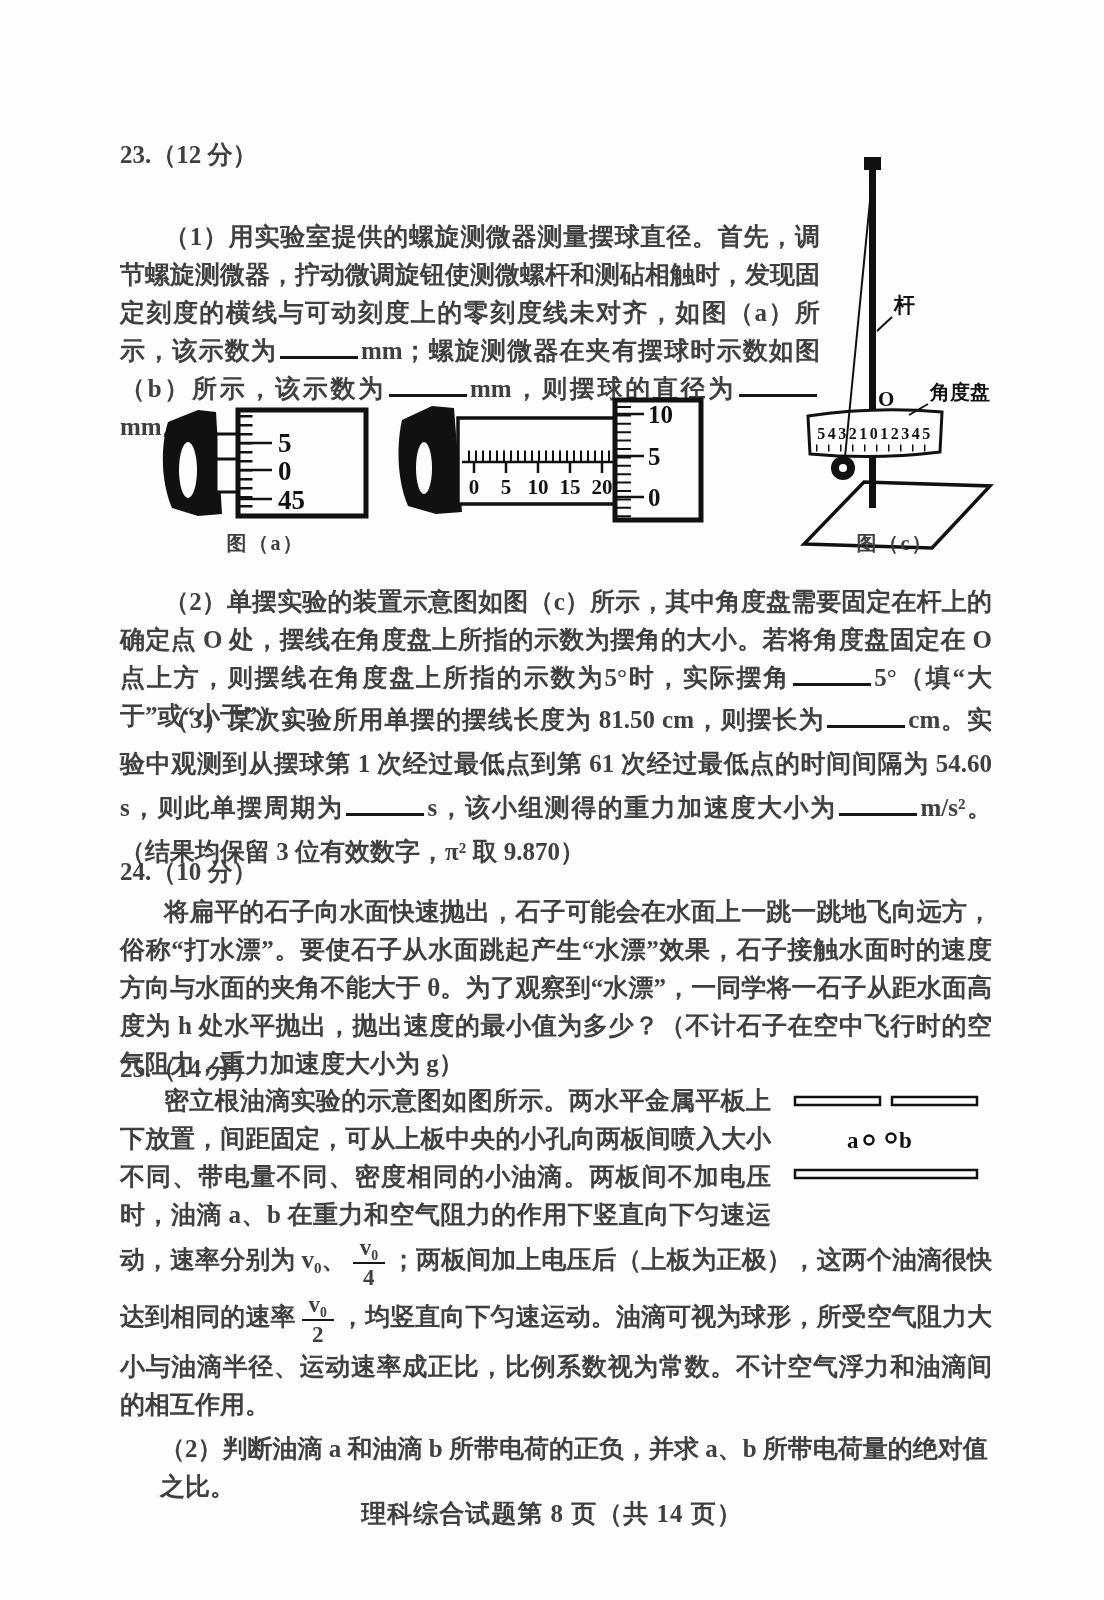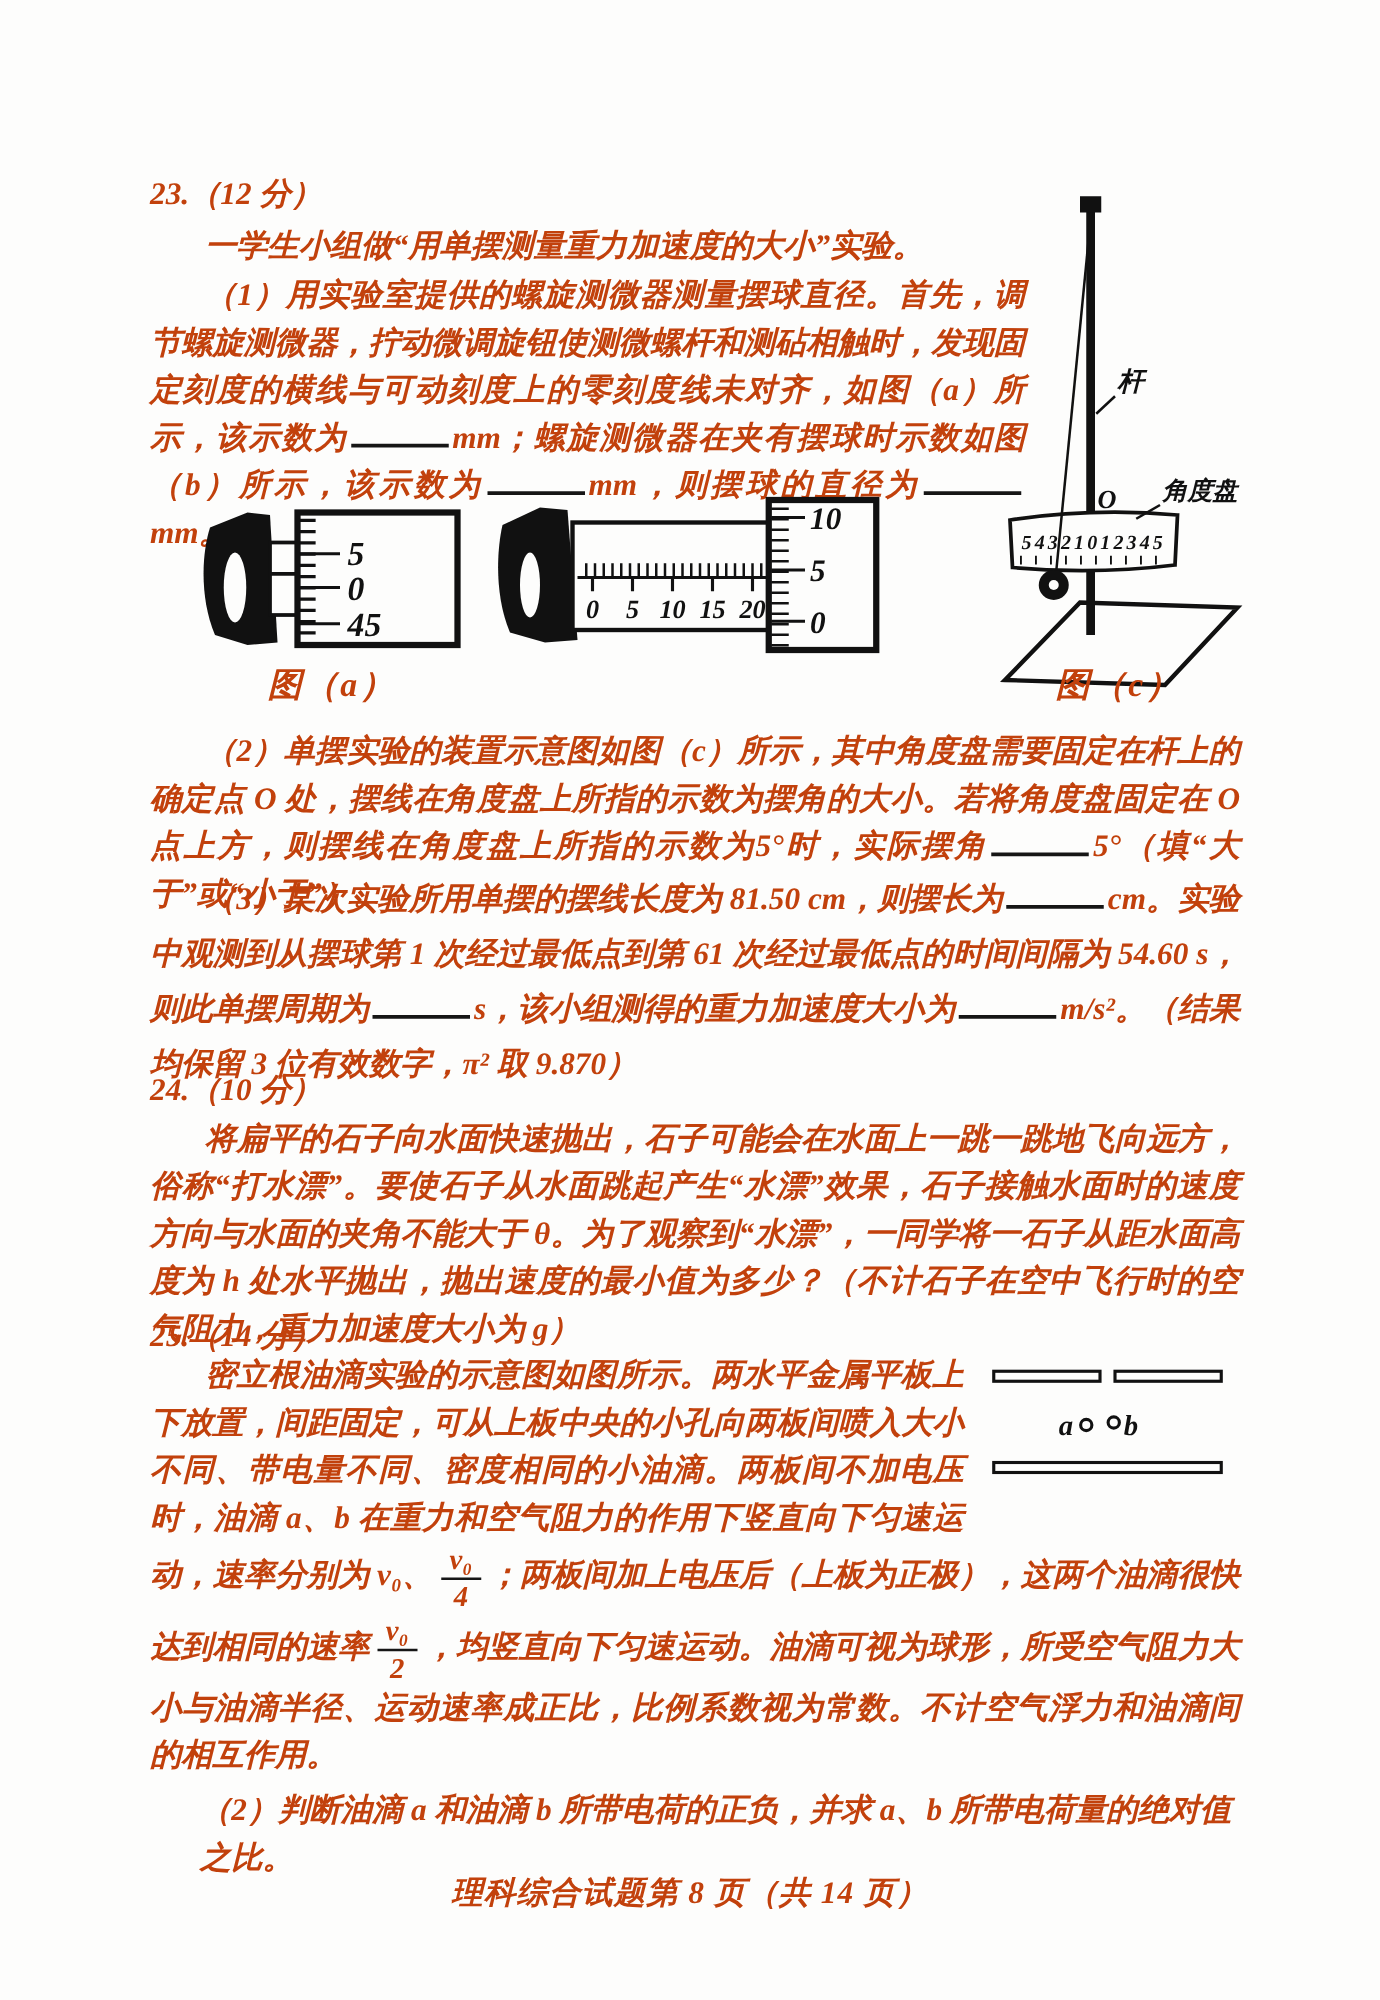--- a/index.html
+++ b/index.html
@@ -1,45 +1,44 @@
 <!DOCTYPE html>
 <html><head>
 <meta charset="utf-8">
 <style>
   html,body{margin:0;padding:0;background:#e8e8e8;}
   .page{
     position:relative;width:1104px;height:1600px;margin:0 auto;
-    background:#fdfdfc;color:#c2410c;
+    background:#fdfdfc;color:#404040;
     font-family:"Liberation Serif","DejaVu Serif",serif;
-    font-weight:700;font-size:25px;overflow:hidden;font-style:italic;
+    font-weight:700;font-size:25px;overflow:hidden;
   }
   .abs{position:absolute;}
   .para{text-align:justify;text-indent:44px;line-height:38px;}
   .tight{line-height:44px;}
   .blank{
     display:inline-block;width:78px;height:5px;
     border-bottom:3px solid #161616;margin:0 3px;
   }
-  .figlabel{text-align:center;font-size:27px;letter-spacing:2px;}
+  .figlabel{text-align:center;font-size:20px;letter-spacing:2px;}
   .frac{display:inline-block;vertical-align:middle;text-align:center;
     margin:0 6px;font-size:23px;line-height:1.2;text-indent:0;}
   .frac .fnum{display:block;padding:0 7px;border-bottom:2.5px solid #161616;}
   .frac .fden{display:block;}
   .oilfloat{float:right;width:215px;height:118px;margin-left:6px;}
   .item{line-height:38px;padding-left:40px;margin-top:6px;}
   svg text{font-family:"Liberation Serif","DejaVu Serif",serif;font-weight:700;fill:#111;}
   .footer{left:0;width:1104px;text-align:center;letter-spacing:1px;}
 </style>
 </head>
 <body>
 
 <div class="page">
 
   <div class="abs" style="left:120px;top:138px">23.（12 分）</div>
-  <div class="abs" style="left:164px;top:180px">一学生小组做“用单摆测量重力加速度的大小”实验。</div>
 
   <div class="abs para" style="left:120px;top:218px;width:700px">
     <span>（1）用实验室提供的螺旋测微器测量摆球直径。首先，调节螺旋测微器，拧动微调旋钮使测微螺杆和测砧相触时，发现固定刻度的横线与可动刻度上的零刻度线未对齐，如图（a）所示，该示数为</span><span class="blank"></span><span>mm；螺旋测微器在夹有摆球时示数如图（b）所示，该示数为</span><span class="blank"></span><span>mm，则摆球的直径为</span><span class="blank"></span><span>mm。</span>
   </div>
 
   <div class="abs" style="left:158px;top:402px;width:215px;height:122px">
     <svg viewBox="0 0 215 122" width="215" height="122">
       <path d="M10 20 L40 8 L58 10 L64 112 L40 114 L14 106 C2 78 3 42 10 20 Z" fill="#111"></path>
       <ellipse cx="30" cy="68" rx="9" ry="28" fill="#fdfdfc"></ellipse>
       <rect x="58" y="32" width="22" height="58" fill="#fdfdfc" stroke="#111" stroke-width="3"></rect>

